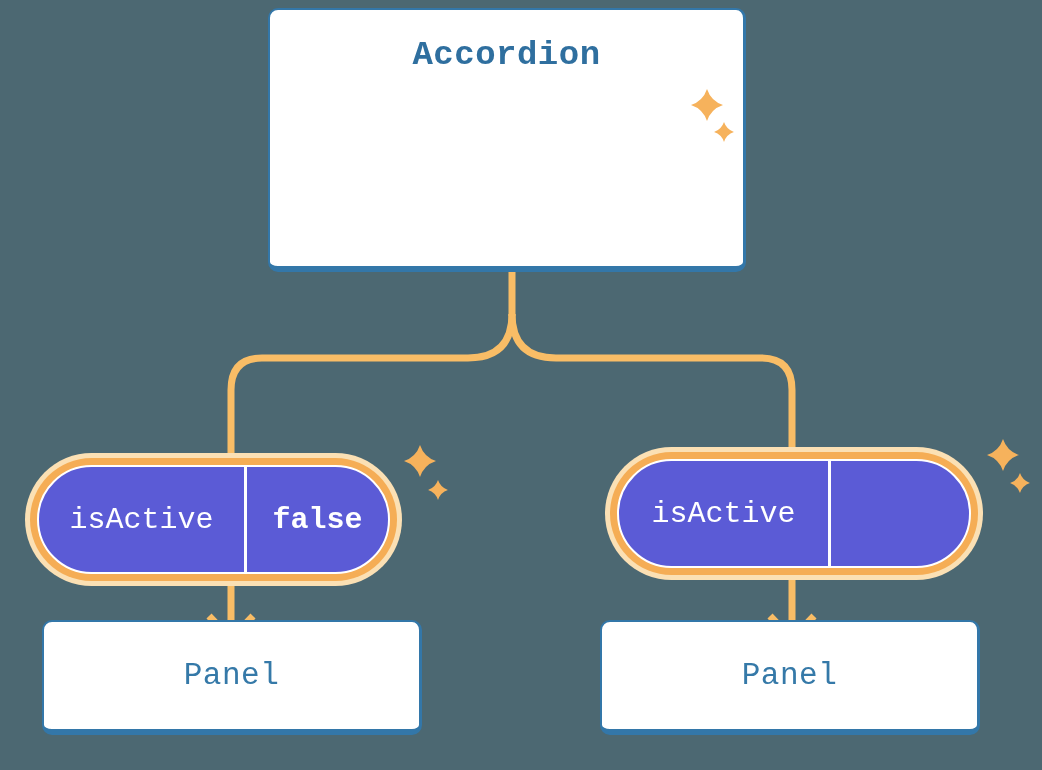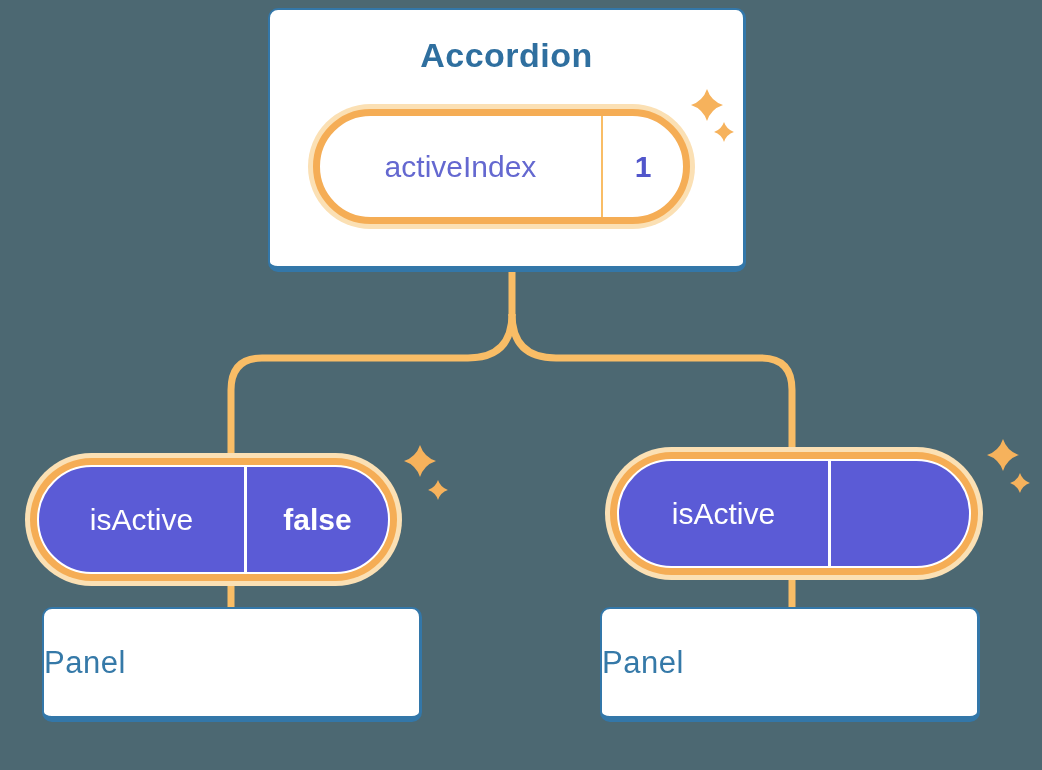--- a/index.html
+++ b/index.html
@@ -3,39 +3,39 @@
 <meta charset="utf-8">
 <style>
   :root {
     --bg:#4C6872; --card-border:#3377A9; --title-text:#2F6F9F; --panel-text:#3579A8;
     --purple:#5B5BD6; --state-name-text:#6468D0; --state-value-text:#5156CB;
     --orange:#F5AD55; --glow:#FBE0B4; --line:#F9BD66; --sparkle:#F6B25C; --white:#FFFFFF;
   }
   html,body { margin:0; padding:0; background:var(--bg); }
   .canvas {
     position:relative; width:1042px; height:770px; background:var(--bg);
-    overflow:hidden; font-family:Liberation Sans, sans-serif;
+    overflow:hidden; font-family:Liberation Mono, monospace;
   }
   svg.layer { position:absolute; left:0; top:0; width:1042px; height:770px; pointer-events:none; }
   svg.lines { z-index:1; }
   svg.sparkles { z-index:3; }
   .lines path { fill:none; stroke:var(--line); stroke-width:7; }
   .sparkles use, .sparkles path { fill:var(--sparkle); }
 
   .card {
     position:absolute; background:var(--white); z-index:2; box-sizing:border-box;
     border:2px solid var(--card-border); border-right-width:3px; border-bottom-width:6px;
     border-radius:10px;
   }
   .accordion-card { left:268px; top:8px; width:478px; height:264px; }
   .card-title {
     margin-top:26px; text-align:center; font-size:34px; font-weight:bold;
     color:var(--title-text); letter-spacing:0.5px;
   }
-  .panel-card { width:380px; height:115px; top:607px; display:flex; align-items:center; }
+  .panel-card { width:380px; height:115px; top:620px; display:flex; align-items:center; justify-content:center; }
   .panel-card.left { left:42px; }
   .panel-card.right { left:600px; }
   .panel-label { font-size:31px; color:var(--panel-text); letter-spacing:0.5px; }
 
   .state-pill {
     position:absolute; left:313px; top:109px; width:377px; height:115px; z-index:2;
     box-sizing:border-box; background:var(--white); border:7px solid var(--orange);
     border-radius:62px; box-shadow:0 0 0 5px var(--glow); display:flex; align-items:stretch;
   }
   .state-name { width:281px; display:flex; align-items:center; justify-content:center;
@@ -69,25 +69,20 @@
     <path d="M512 314 Q512 358 468 358 L262 358 Q231 358 231 390 L231 637"></path>
     <path d="M512 314 Q512 358 556 358 L761 358 Q792 358 792 390 L792 637"></path>
     <path d="M209 616 L231 639 L253 616"></path>
     <path d="M770 616 L792 639 L814 616"></path>
   </svg>
 
   <div class="card accordion-card">
     <div class="card-title">Accordion</div>
   </div>
 
-  <div class="state-pill">
-    <div class="state-name">activeIndex</div>
-    <div class="pill-divider"></div>
-    <div class="state-value">1</div>
-  </div>
 
   <div class="prop-pill left">
     <div class="prop-name">isActive</div>
     <div class="pill-divider"></div>
     <div class="prop-value">false</div>
   </div>
 
   <div class="prop-pill right">
     <div class="prop-name">isActive</div>
     <div class="pill-divider"></div>

